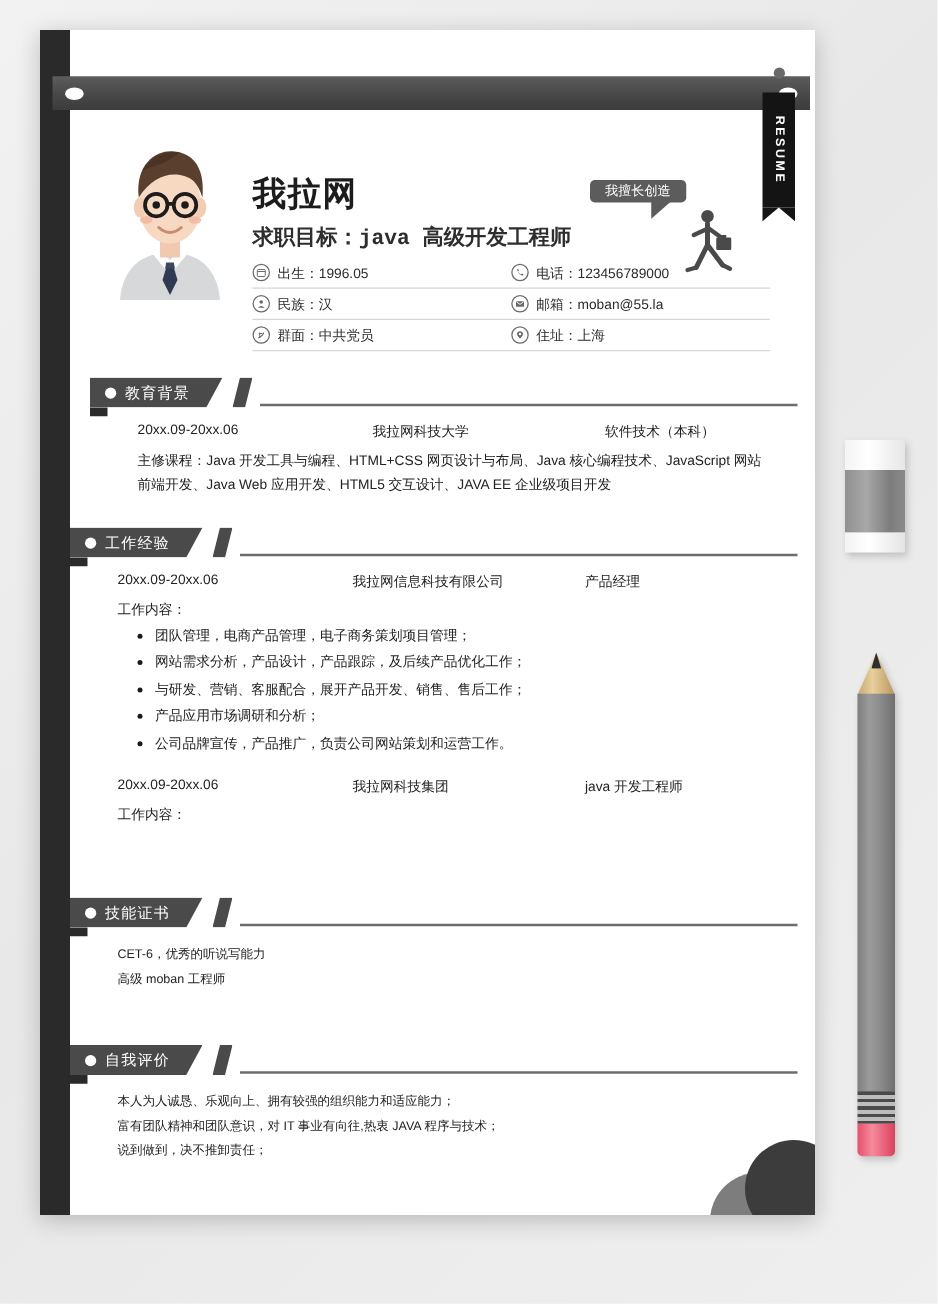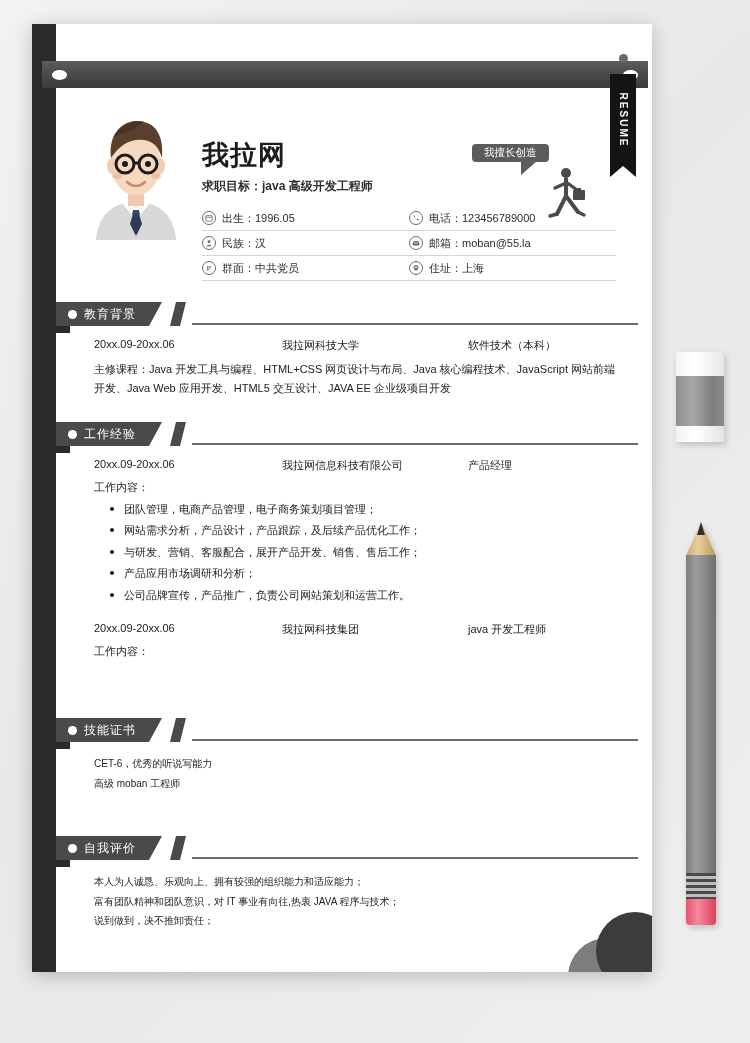--- a/index.html
+++ b/index.html
@@ -106,21 +106,21 @@
     position: absolute; left: 32px; top: 14px;
     width: 96px; height: 138px; overflow: hidden;
   }
 
   #name-block { position: absolute; left: 146px; top: 18px; margin-top: 35px; }
   #full-name {
     font-size: 27px; font-weight: bold; color: #1c1c1c;
     letter-spacing: 1px; line-height: 1.1;
   }
   #job-target {
-    margin-top: 7px; font-size: 12px; font-weight: bold; color: #2d2d2d;
+    margin-top: 7px; font-size: 17px; font-weight: bold; color: #2d2d2d; font-family: Liberation Mono, monospace;
   }
 
   
   #bubble {
     position: absolute; left: 416px; top: 56px;
     background: #5c5c5c; color: #fff;
     font-size: 10.5px; padding: 2px 12px; border-radius: 4px;
     white-space: nowrap;
   }
   #bubble .tail {
@@ -378,21 +378,21 @@
                 <circle cx="5" cy="4" r="1.2" fill="#ffffff"></circle>
               </svg>
           </span>
           <span class="c-text">住址：上海</span>
         </div>
       </div>
 
     </div>
   </div>
 
-  <div class="section" style="top:278px;">
+  <div class="section" style="top:278px;margin-left:16px;">
     <div class="sec-head">
       <div class="sec-tab">
         <span class="dot"></span>
         <span class="sec-title">教育背景</span>
       </div>
       <div class="sec-slash" style="left:114px;"></div>
       <div class="sec-shadow"></div>
       <div class="sec-rule" style="left:136px;"></div>
     </div>
     <div class="sec-body">

